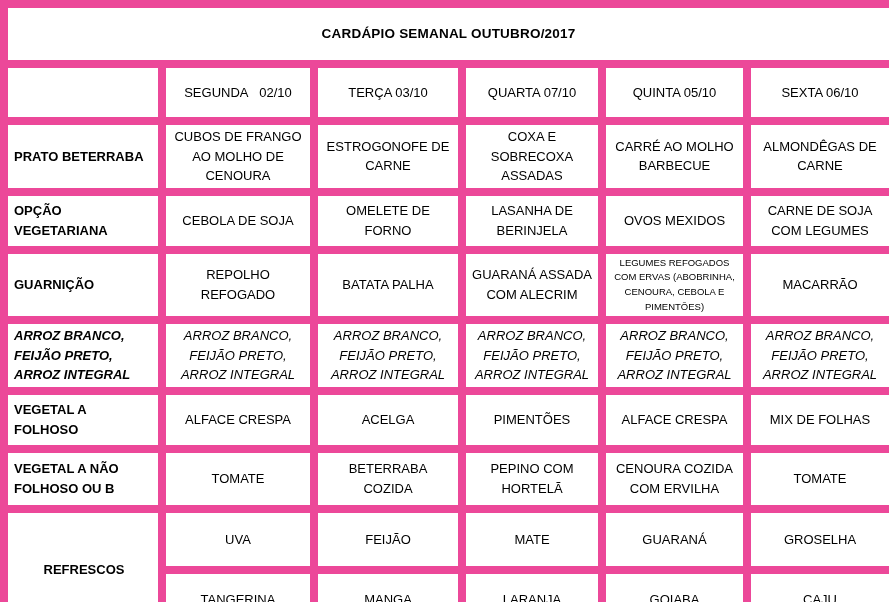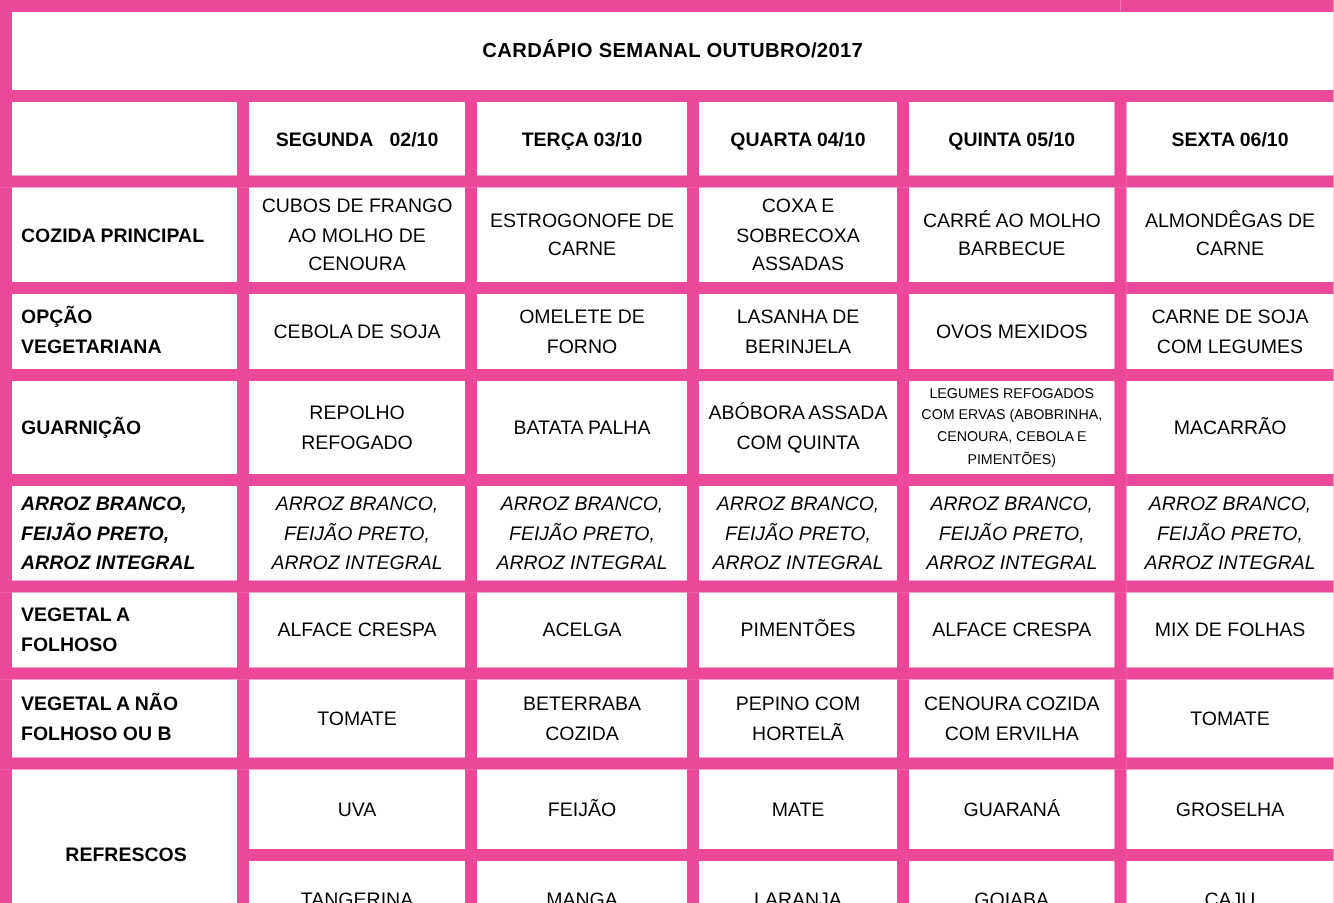--- a/index.html
+++ b/index.html
@@ -24,21 +24,21 @@
   td {
     border: 8px solid #ec4899;
     padding: 2px 6px;
     text-align: center;
     vertical-align: middle;
     font-size: 13px;
     line-height: 1.5;
     overflow: hidden;
   }
   .title-cell { font-weight: bold; font-size: 13.5px; letter-spacing: 0.2px; }
-  .day-cell   { font-weight: bold; margin-top: 36px; }
+  .day-cell   { font-weight: normal; margin-top: 36px; }
   .label-cell { font-weight: bold; text-align: left; padding-left: 6px; padding-right: 4px; }
   .label-center { text-align: center; }
   .small { font-size: 9.5px; line-height: 1.55; padding: 2px 3px; }
   tr.r-title { height: 60px; }
   tr.r-head  { height: 57px; }
   tr.r1 { height: 64px; }
   tr.r2 { height: 58px; }
   tr.r3 { height: 60px; }
   tr.r4 { height: 62px; font-style: italic; }
   tr.r5 { height: 58px; }
@@ -61,48 +61,48 @@
 
   <tbody>
       <tr class="r-title">
     <td colspan="6" class="title-cell">CARDÁPIO SEMANAL OUTUBRO/2017</td>
   </tr>
 
   <tr class="r-head">
     <td></td>
     <td class="day-cell">SEGUNDA&nbsp;&nbsp; 02/10</td>
     <td class="day-cell">TERÇA 03/10</td>
-    <td class="day-cell">QUARTA 04/10</td>
+    <td class="day-cell">QUARTA 07/10</td>
     <td class="day-cell">QUINTA 05/10</td>
     <td class="day-cell">SEXTA 06/10</td>
   </tr>
 
   <tr class="r1">
-    <td class="label-cell">COZIDA PRINCIPAL</td>
+    <td class="label-cell">PRATO BETERRABA</td>
     <td>CUBOS DE FRANGO AO MOLHO DE CENOURA</td>
     <td>ESTROGONOFE DE CARNE</td>
     <td>COXA E SOBRECOXA ASSADAS</td>
     <td>CARRÉ AO MOLHO BARBECUE</td>
     <td>ALMONDÊGAS DE CARNE</td>
   </tr>
 
   <tr class="r2">
     <td class="label-cell">OPÇÃO VEGETARIANA</td>
     <td>CEBOLA DE SOJA</td>
     <td>OMELETE DE FORNO</td>
     <td>LASANHA DE BERINJELA</td>
     <td>OVOS MEXIDOS</td>
     <td>CARNE DE SOJA COM LEGUMES</td>
   </tr>
 
   <tr class="r3">
     <td class="label-cell">GUARNIÇÃO</td>
     <td>REPOLHO REFOGADO</td>
     <td>BATATA PALHA</td>
-    <td>ABÓBORA ASSADA COM QUINTA</td>
+    <td>GUARANÁ ASSADA COM ALECRIM</td>
     <td class="small">LEGUMES REFOGADOS COM ERVAS (ABOBRINHA, CENOURA, CEBOLA E PIMENTÕES)</td>
     <td>MACARRÃO</td>
   </tr>
 
   <tr class="r4">
     <td class="label-cell">ARROZ BRANCO, FEIJÃO PRETO, ARROZ INTEGRAL</td>
     <td>ARROZ BRANCO, FEIJÃO PRETO, ARROZ INTEGRAL</td>
     <td>ARROZ BRANCO, FEIJÃO PRETO, ARROZ INTEGRAL</td>
     <td>ARROZ BRANCO, FEIJÃO PRETO, ARROZ INTEGRAL</td>
     <td>ARROZ BRANCO, FEIJÃO PRETO, ARROZ INTEGRAL</td>

